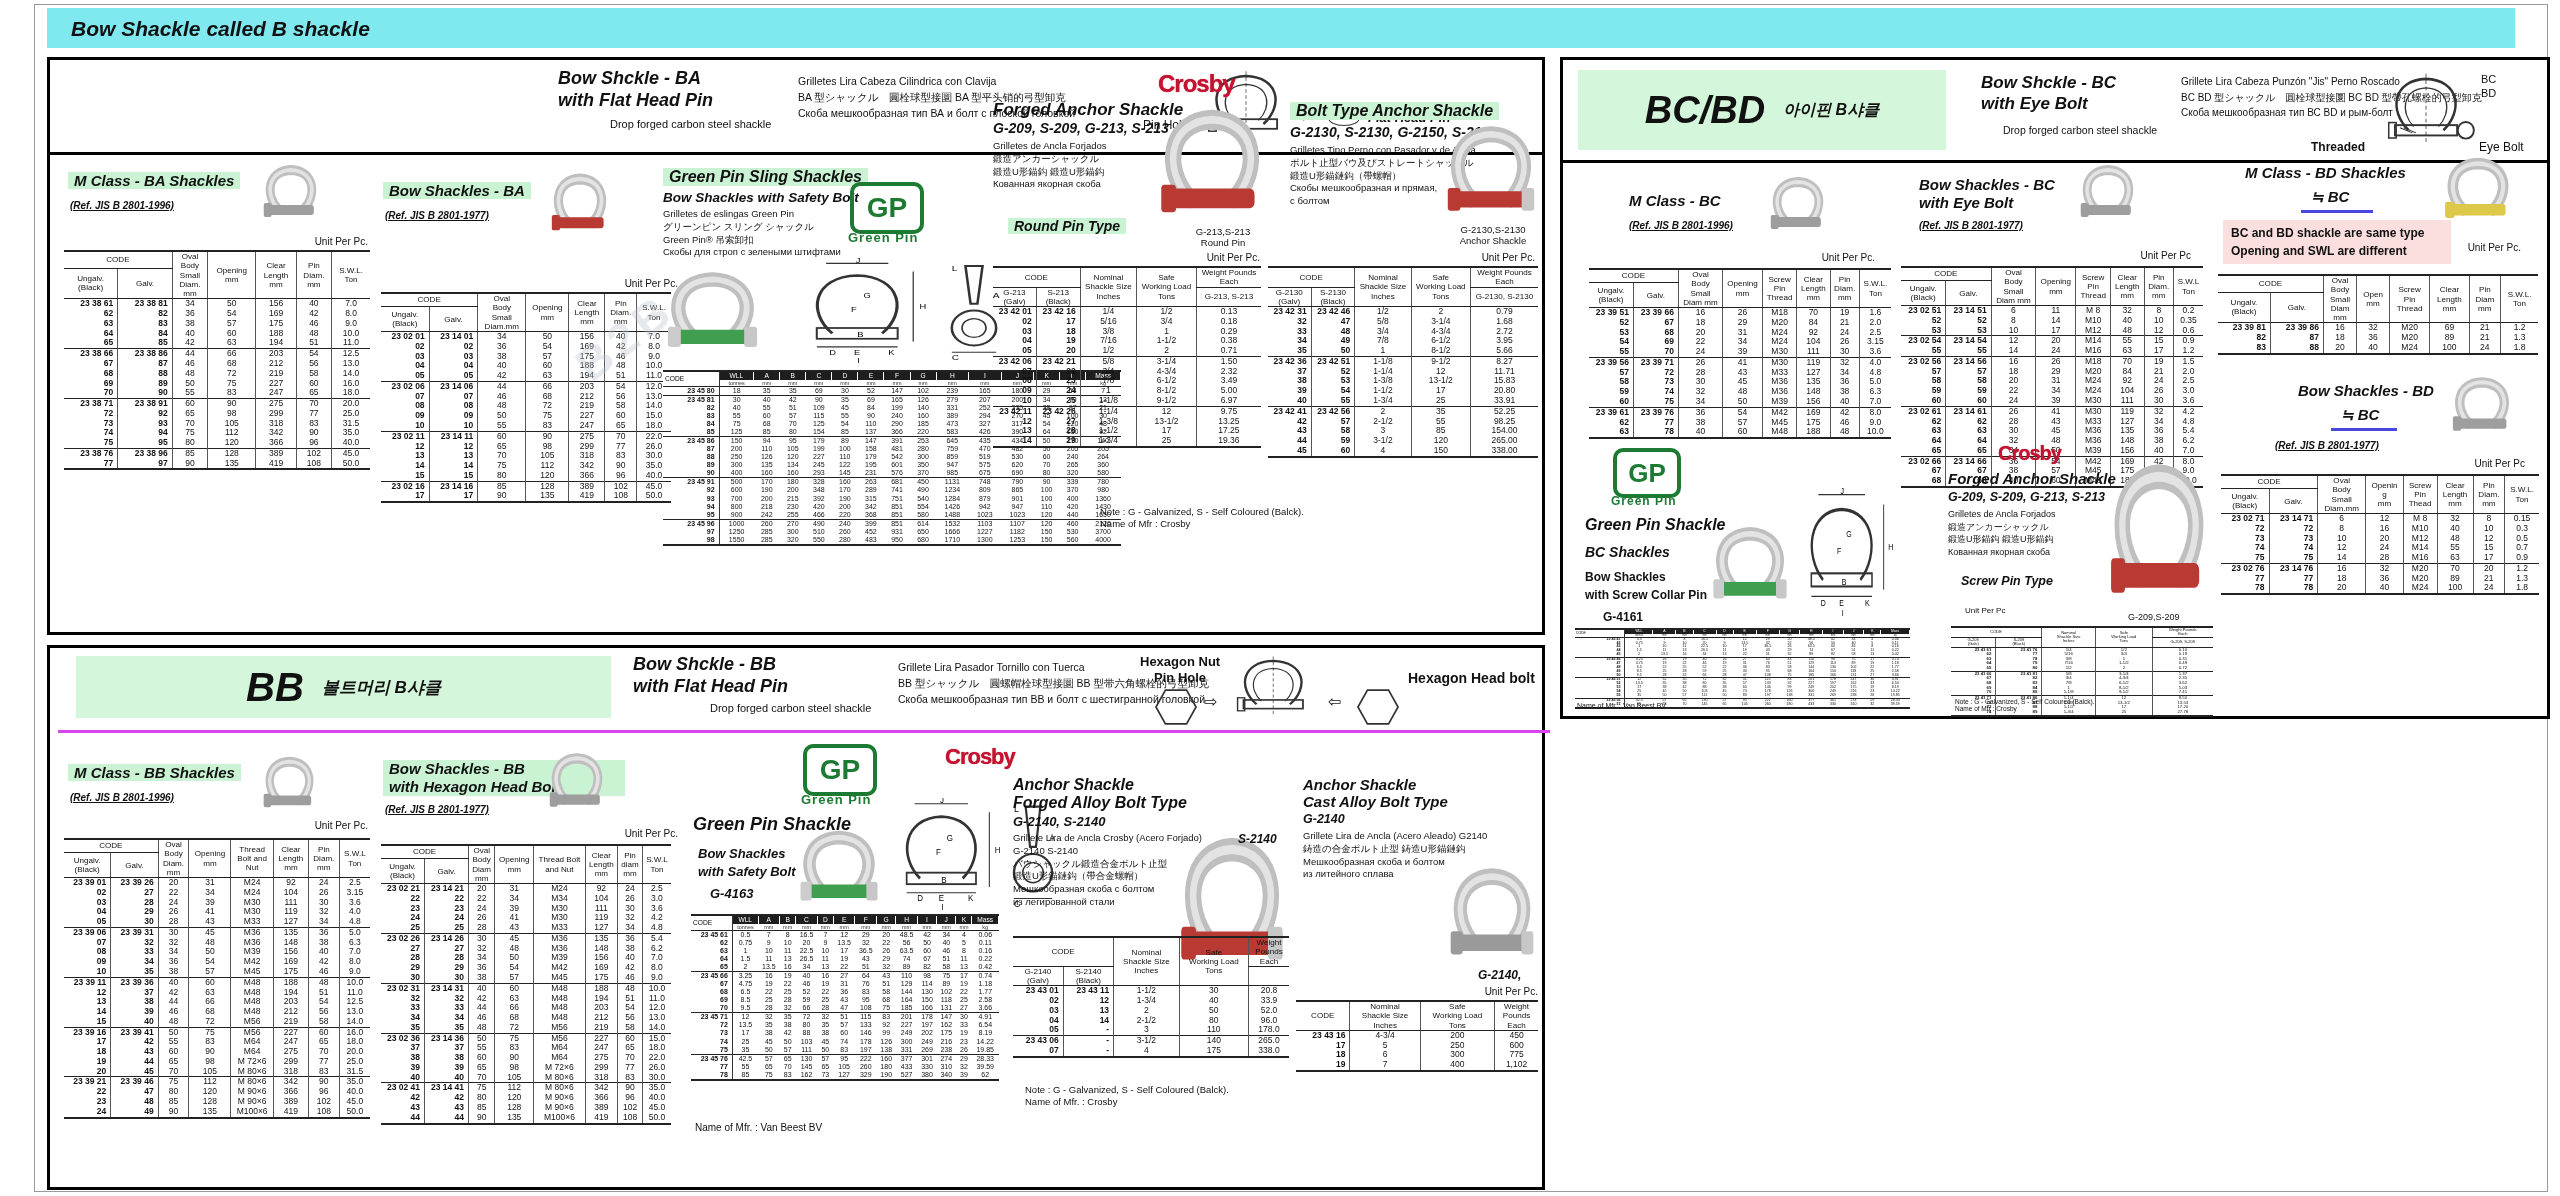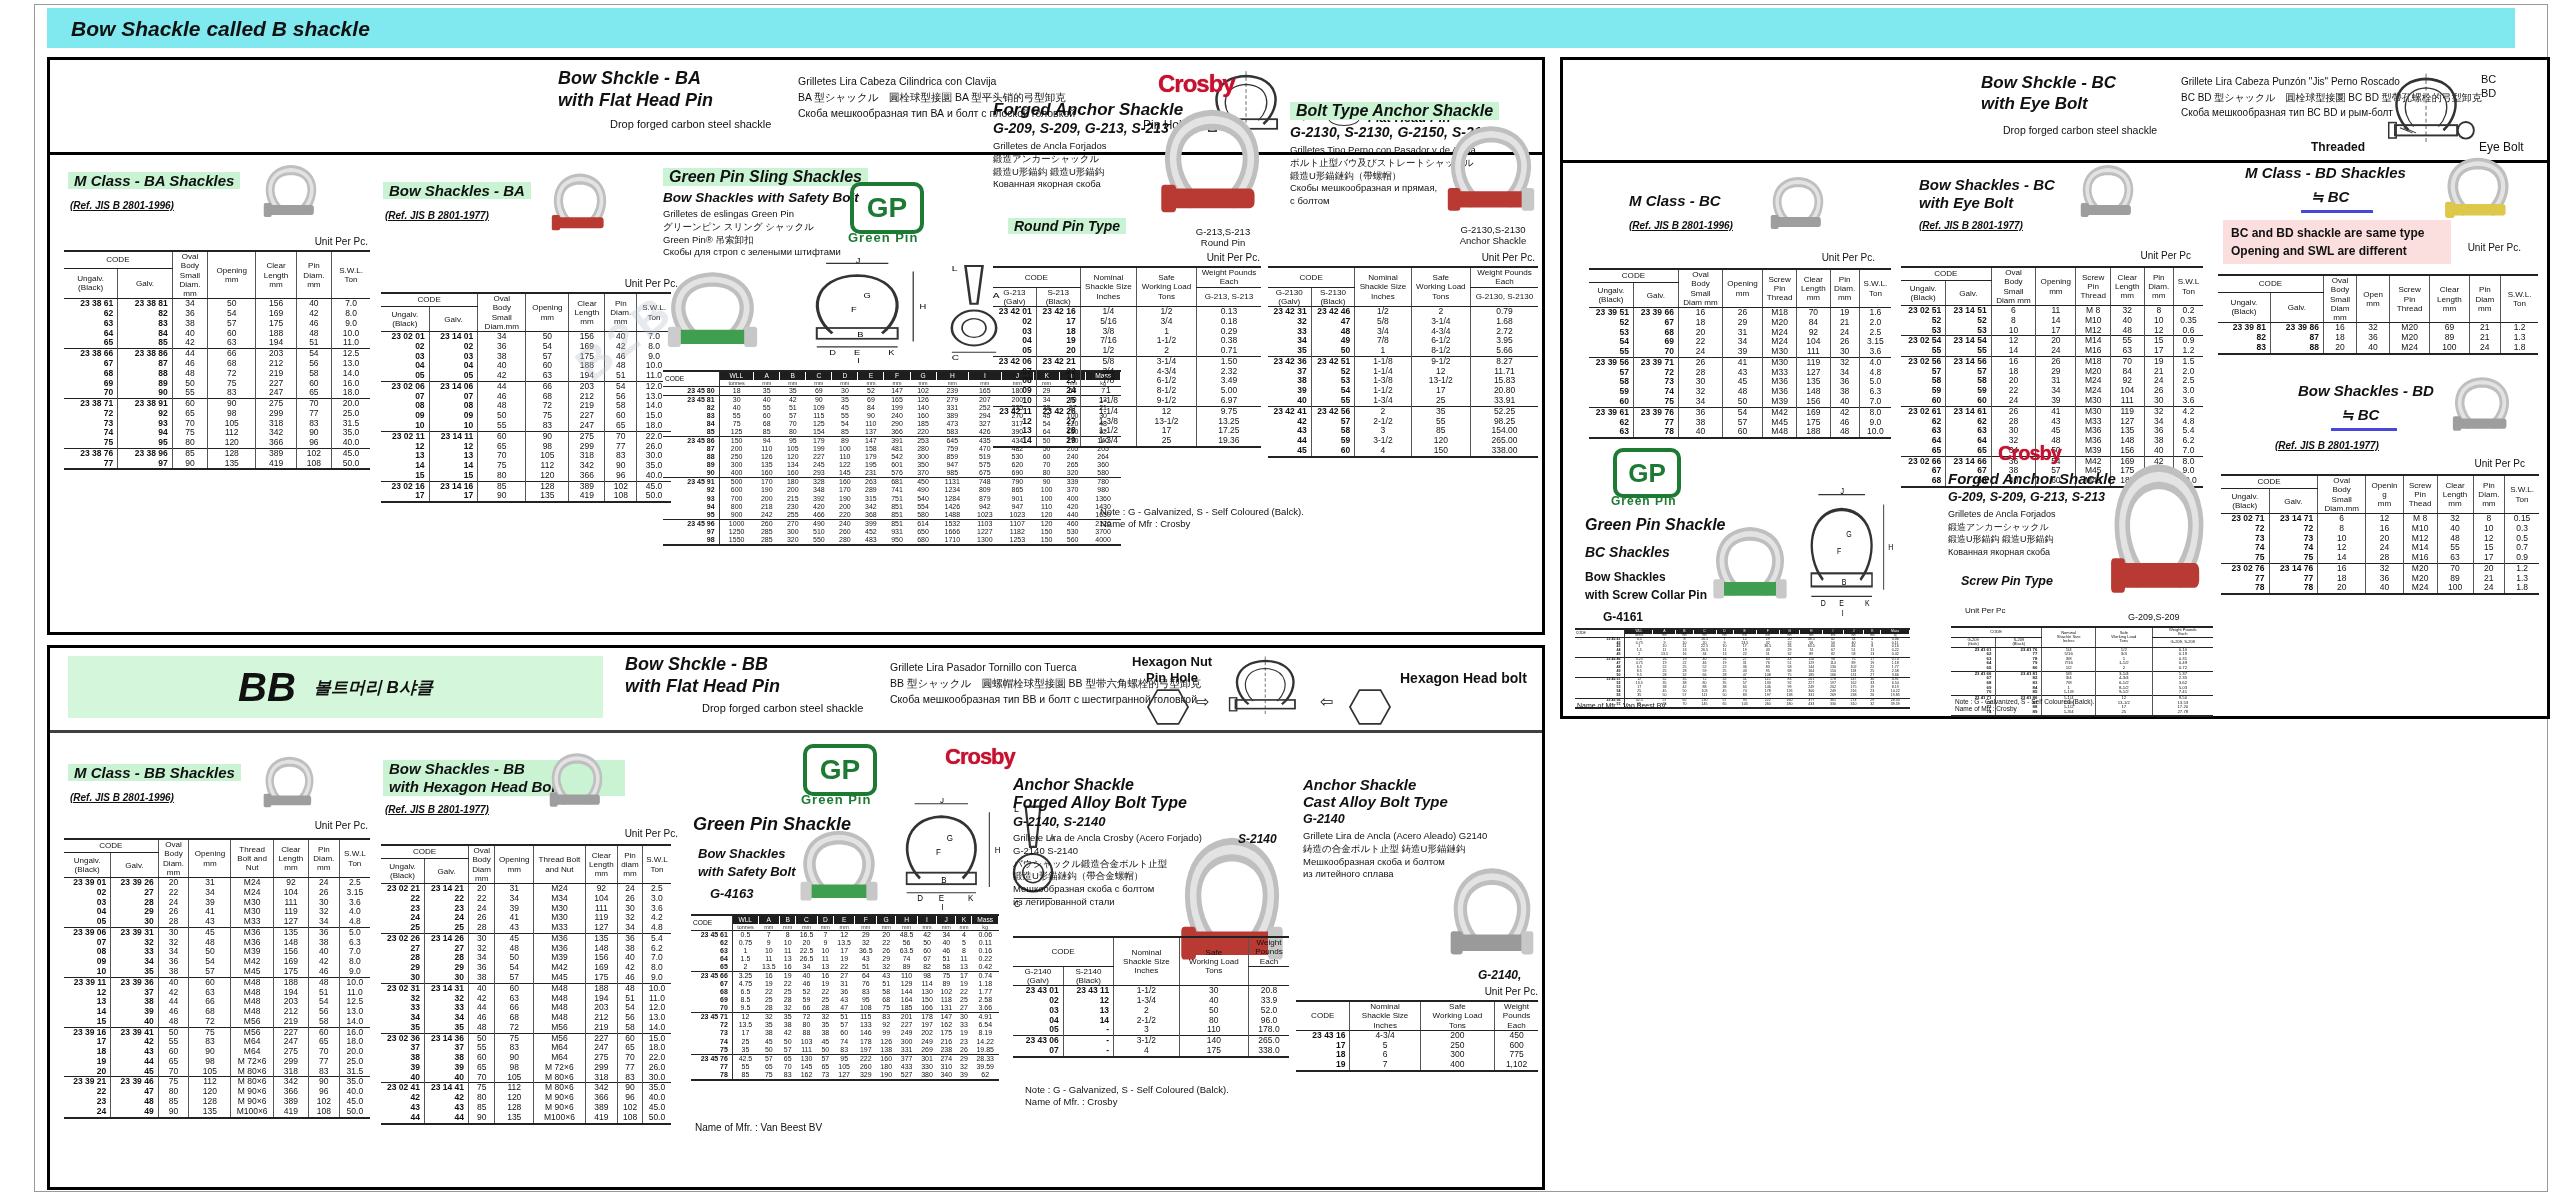--- a/index.html
+++ b/index.html
@@ -1183,21 +1183,21 @@
           </tr>
         </tbody>
       </table>
     </div>
   <div class="t" style="left:1050px;top:446px;font-size:9.5px">Note : G - Galvanized, S - Self Coloured (Balck).</div>
   <div class="t" style="left:1050px;top:458px;font-size:9.5px">Name of Mfr : Crosby</div>
   <div class="wm" style="left:520px;top:250px">B2B</div>
 </div>
 
 <div class="panel" style="left:47px;top:645px;width:1492px;height:539px">
-  <div class="t" style="left:0;top:0;width:100%;height:82px;border-bottom:3px solid #404040">
+  <div class="t" style="left:8px;top:0;width:100%;height:82px;border-bottom:3px solid #d946ef">
     <div class="tag" style="left:18px;top:8px;width:535px;height:62px">
       <span class="bi" style="font-size:40px">BB</span>
       <span class="bi" style="font-size:17px">볼트머리 B샤클</span>
     </div>
     <div class="t bi" style="left:575px;top:6px;font-size:18px;line-height:1.2">
       <div>Bow Shckle - BB</div>
         <div>with Flat Head Pin</div>
     </div>
     <div class="t" style="left:652px;top:54px;font-size:11px">Drop forged carbon steel shackle</div>
     <div class="t desc" style="left:840px;top:12px">
@@ -2345,20 +2345,24 @@
             <td class="">400</td>
             <td class="">1,102</td>
           </tr>
         </tbody>
       </table>
     </div>
 </div>
 
 <div class="panel" style="left:1560px;top:57px;width:984px;height:656px">
   <div class="t" style="left:0;top:0;width:100%;height:100px;border-bottom:3px solid #000">
+    <div class="tag" style="left:15px;top:10px;width:368px;height:80px">
+      <span class="bi" style="font-size:38px">BC/BD</span>
+      <span class="bi" style="font-size:16px">아이핀 B샤클</span>
+    </div>
     <div class="t bi" style="left:418px;top:12px;font-size:17px;line-height:1.25">
       <div>Bow Shckle - BC</div>
         <div>with Eye Bolt</div>
     </div>
     <div class="t" style="left:440px;top:64px;font-size:10.5px">Drop forged carbon steel shackle</div>
     <div class="t" style="left:618px;top:14px;font-size:10px;line-height:1.55">
       <div>Grillete Lira Cabeza Punzón "Jis" Perno Roscado</div>
         <div>BC BD 型シャックル　圓栓球型接圜 BC BD 型帶孔螺栓的弓型卸克</div>
         <div>Скоба мешкообразная тип ВС BD  и рым-болт</div>
     </div>

